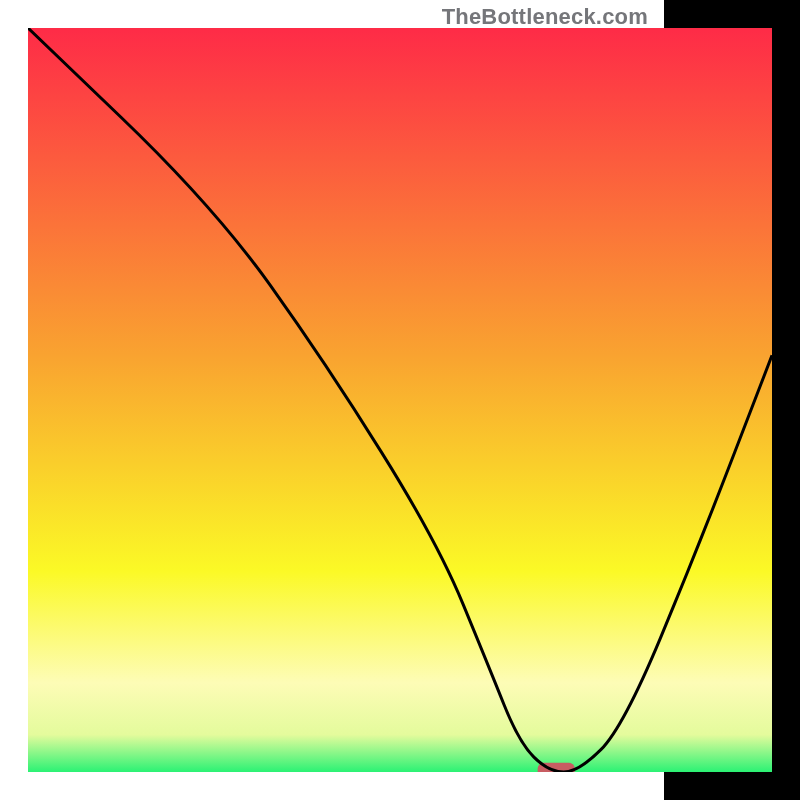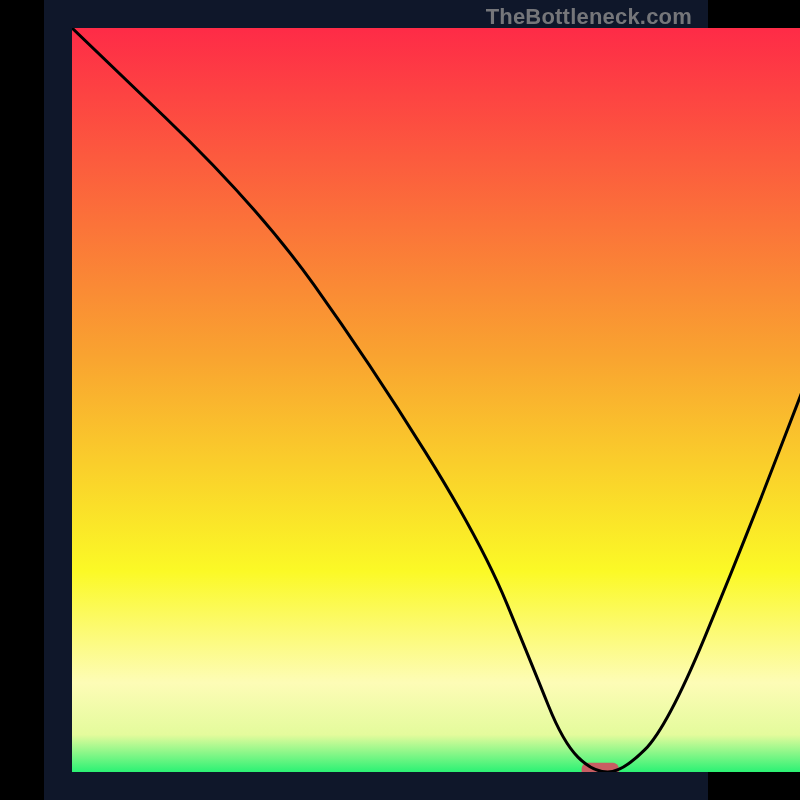--- a/index.html
+++ b/index.html
@@ -7,22 +7,21 @@
     padding: 0;
     width: 800px;
     height: 800px;
     background: #000;
     overflow: hidden;
   }
   .frame {
     position: relative;
     width: 664px;
     height: 800px;
-    background: #0f172a;
-    margin-left: 44px;
+    background: #ffffff;
   }
   .watermark {
     position: absolute;
     top: 4px;
     right: 16px;
     font-family: Arial, Helvetica, sans-serif;
     font-size: 22px;
     font-weight: 600;
     color: #75767a;
     letter-spacing: 0.2px;

